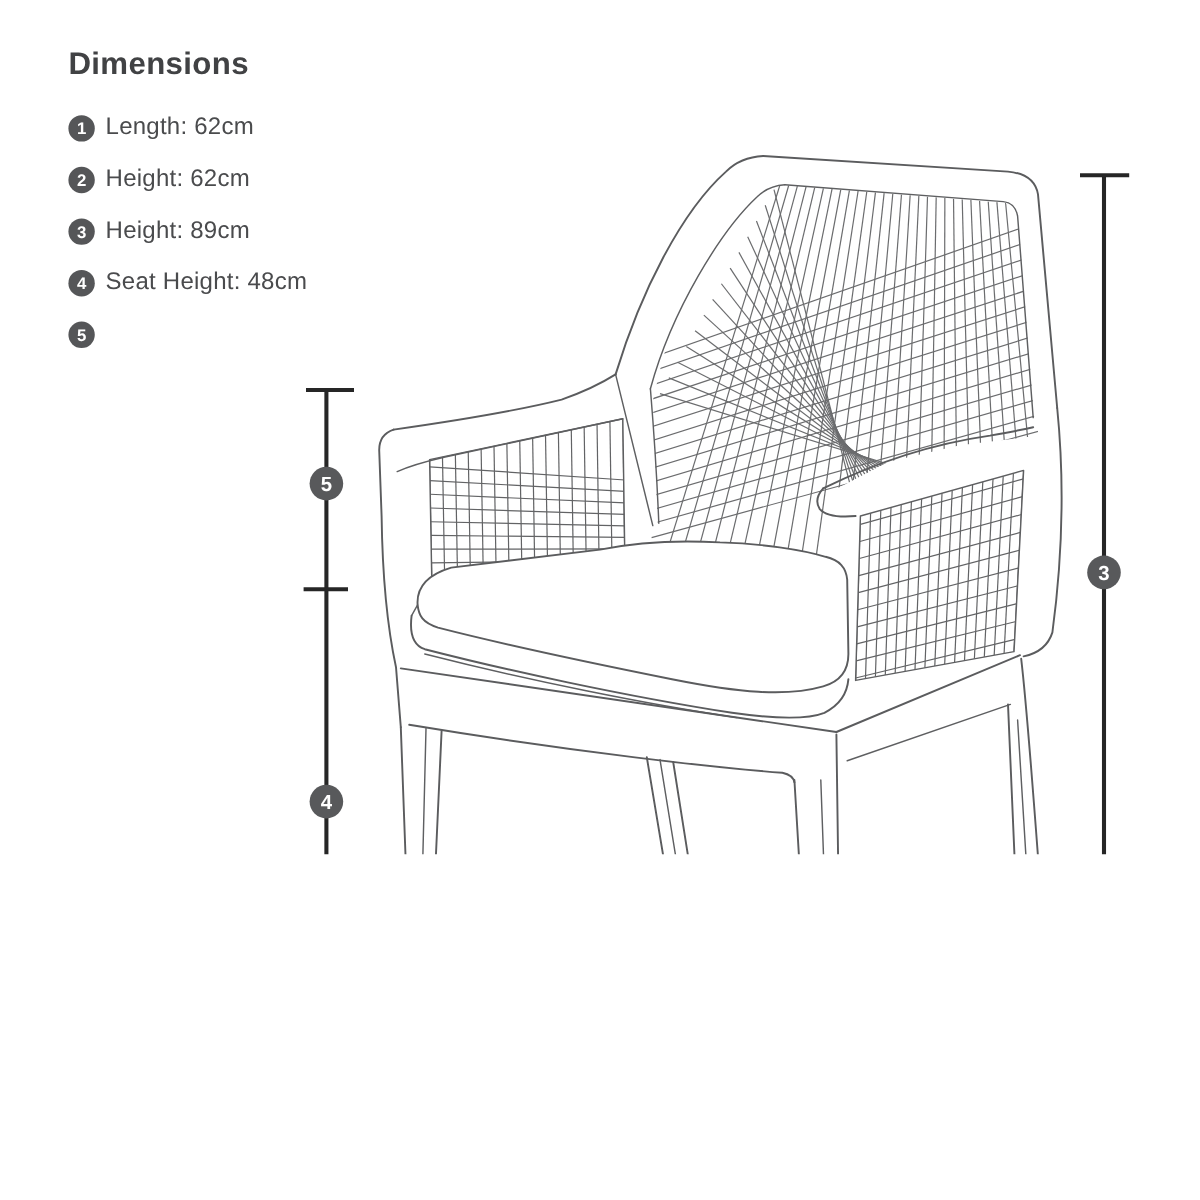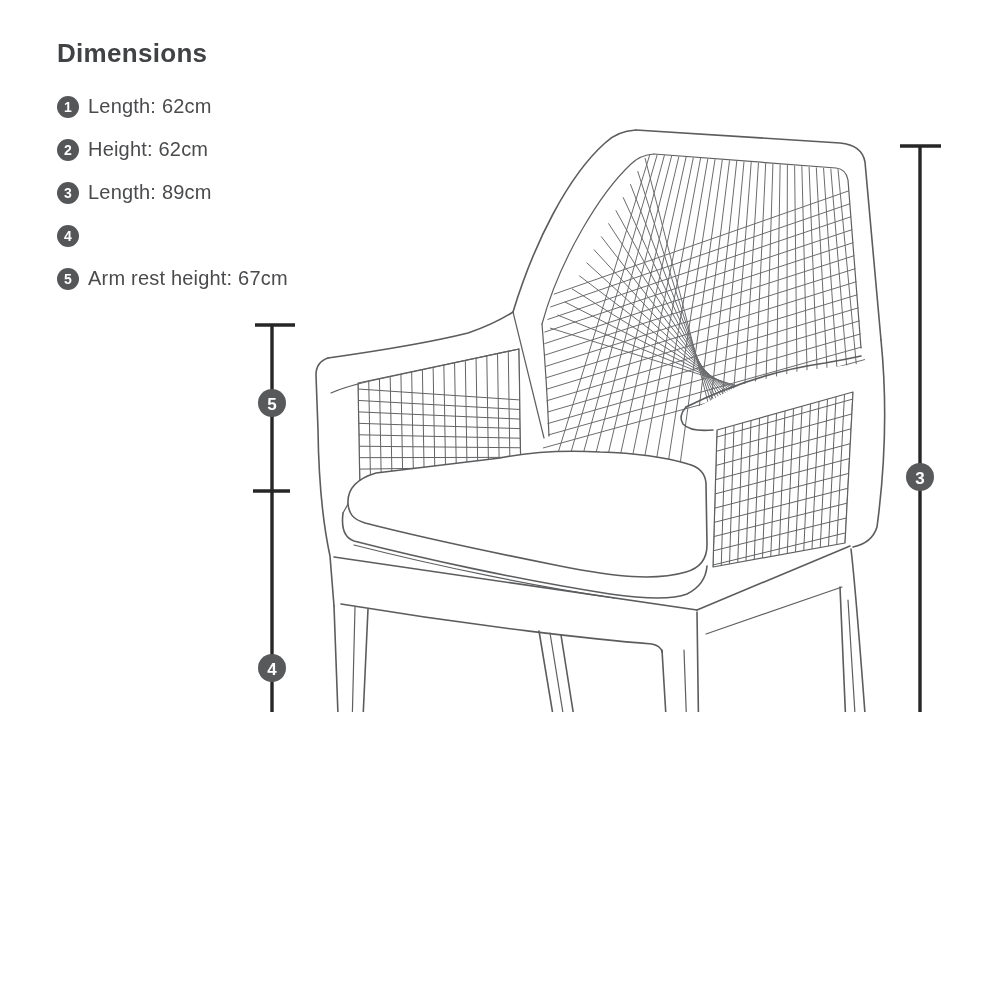--- a/index.html
+++ b/index.html
@@ -41,28 +41,28 @@
       <div class="dims-row">
         <span class="num-badge">1</span>
         <span class="dims-label">Length: 62cm</span>
       </div>
       <div class="dims-row">
         <span class="num-badge">2</span>
         <span class="dims-label">Height: 62cm</span>
       </div>
       <div class="dims-row">
         <span class="num-badge">3</span>
-        <span class="dims-label">Length: 89cm</span>
+        <span class="dims-label">Height: 89cm</span>
       </div>
       <div class="dims-row">
         <span class="num-badge">4</span>
+        <span class="dims-label">Seat Height: 48cm</span>
       </div>
       <div class="dims-row">
         <span class="num-badge">5</span>
-        <span class="dims-label">Arm rest height: 67cm</span>
       </div>
     </div>
   </div>
 
   <svg class="diagram" width="1000" height="1000" viewBox="0 0 1000 1000">
     <defs>
       <clipPath id="clip-back">
         <polygon points="548,436 544,334 552,300 575,225 605,185 630,163 652,154 838,169 848,178 862,350 866,363 800,371 740,385 692,410 688,466 524,457"></polygon>
       </clipPath>
       <clipPath id="clip-lp">

